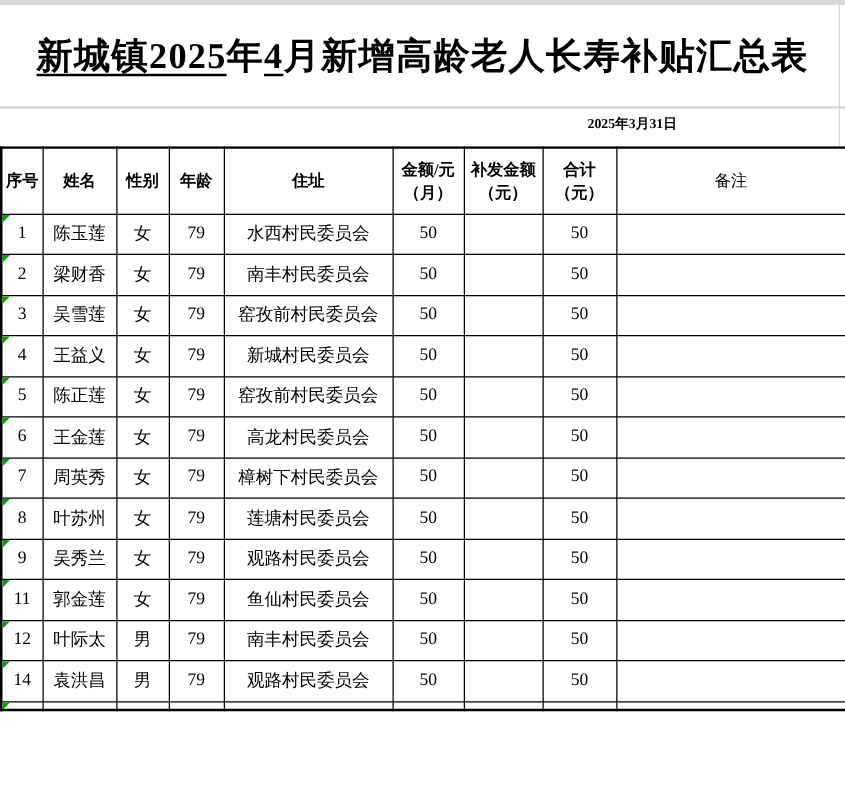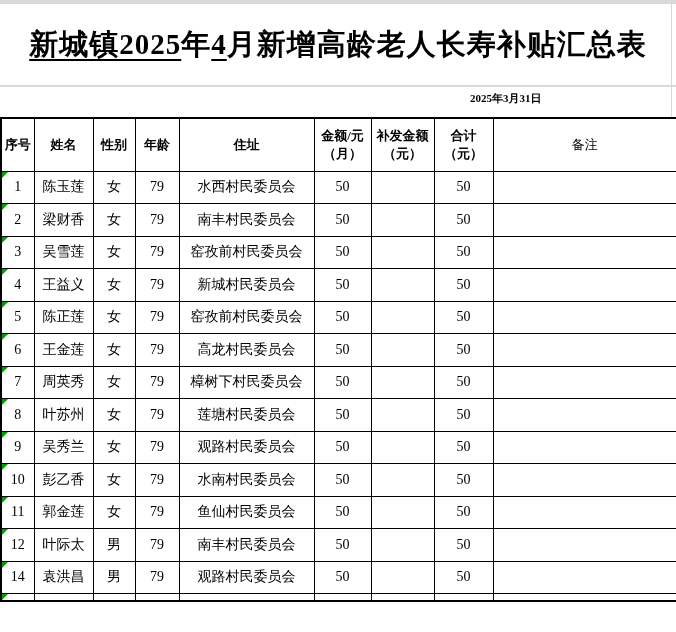--- a/index.html
+++ b/index.html
@@ -212,31 +212,20 @@
     <td>吴秀兰</td>
     <td>女</td>
     <td>79</td>
     <td>观路村民委员会</td>
     <td>50</td>
     <td></td>
     <td>50</td>
     <td></td>
   </tr>
           <tr>
-    <td class="seq"><span class="tri"></span><span>10</span></td>
-    <td>彭乙香</td>
-    <td>女</td>
-    <td>79</td>
-    <td>水南村民委员会</td>
-    <td>50</td>
-    <td></td>
-    <td>50</td>
-    <td></td>
-  </tr>
-          <tr>
     <td class="seq"><span class="tri"></span><span>11</span></td>
     <td>郭金莲</td>
     <td>女</td>
     <td>79</td>
     <td>鱼仙村民委员会</td>
     <td>50</td>
     <td></td>
     <td>50</td>
     <td></td>
   </tr>

